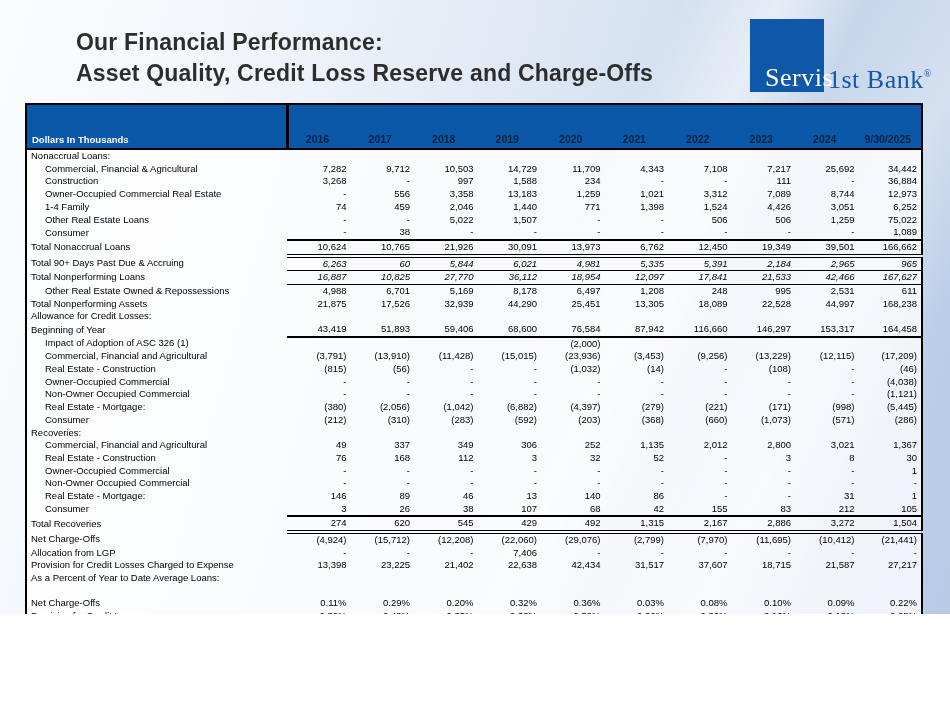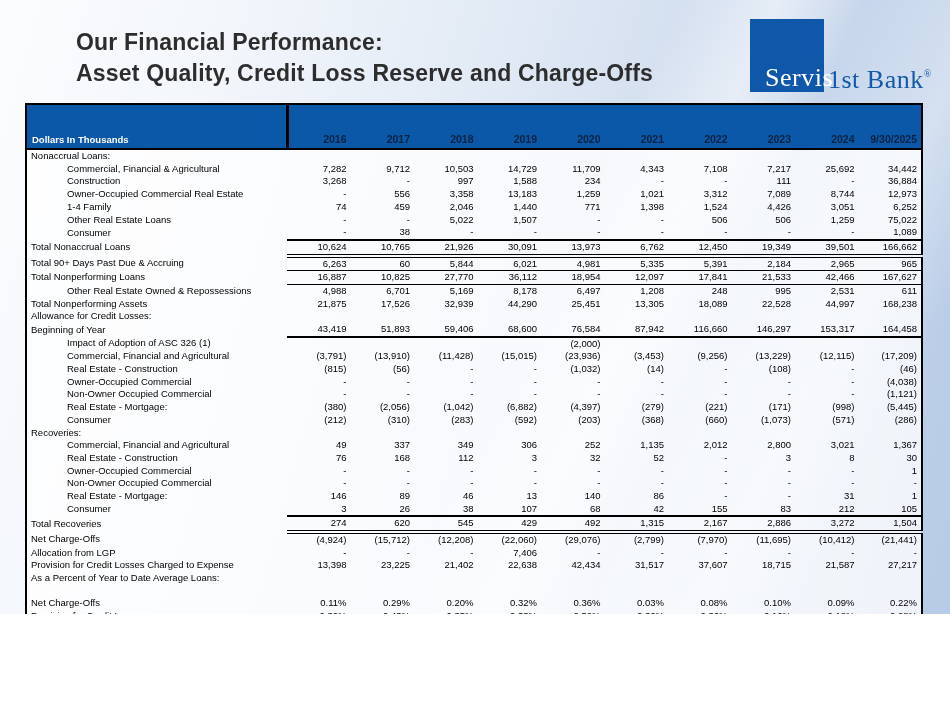--- a/index.html
+++ b/index.html
@@ -52,32 +52,32 @@
     background:#0b58a8;height:40px;vertical-align:bottom;
     border-bottom:2px solid #000;
     font-weight:700;
   }
   th.corner{
     text-align:left;padding:0 0 3px 5px;
     color:#ffffff;font-size:9.5px;
     border-right:3px solid #000;
   }
   th.yr{
-    text-align:right;padding:0 4px 3px 0;
+    padding:0 4px 3px 0;
     font-size:10.5px;color:#0a2240;
   }
   tbody td{
     height:12.7px;line-height:12.5px;
     padding:0 4px 0 0;white-space:nowrap;overflow:hidden;
   }
   td.lbl{text-align:left;padding:0 2px 0 4px;}
-  tr.indent td.lbl{padding-left:40px;}
+  tr.indent td.lbl{padding-left:18px;}
   td.v{text-align:right;}
   tr.rule-total td.v{border-top:2px solid #000;border-bottom:4px double #000;}
-  tr.rule-under td.v{border-bottom:1px solid #000;}
+  tr.rule-under td.v{border-bottom:1px solid #000;font-style:italic;}
   tr.rule-thickunder td.v{border-bottom:2px solid #000;}
   
   .band{
     position:absolute;left:0;top:660px;width:950px;height:53px;
     background:#0857a9;
   }
   .page-num{
     position:absolute;right:17px;top:12px;
     color:#e9eef6;font-size:18px;
   }

